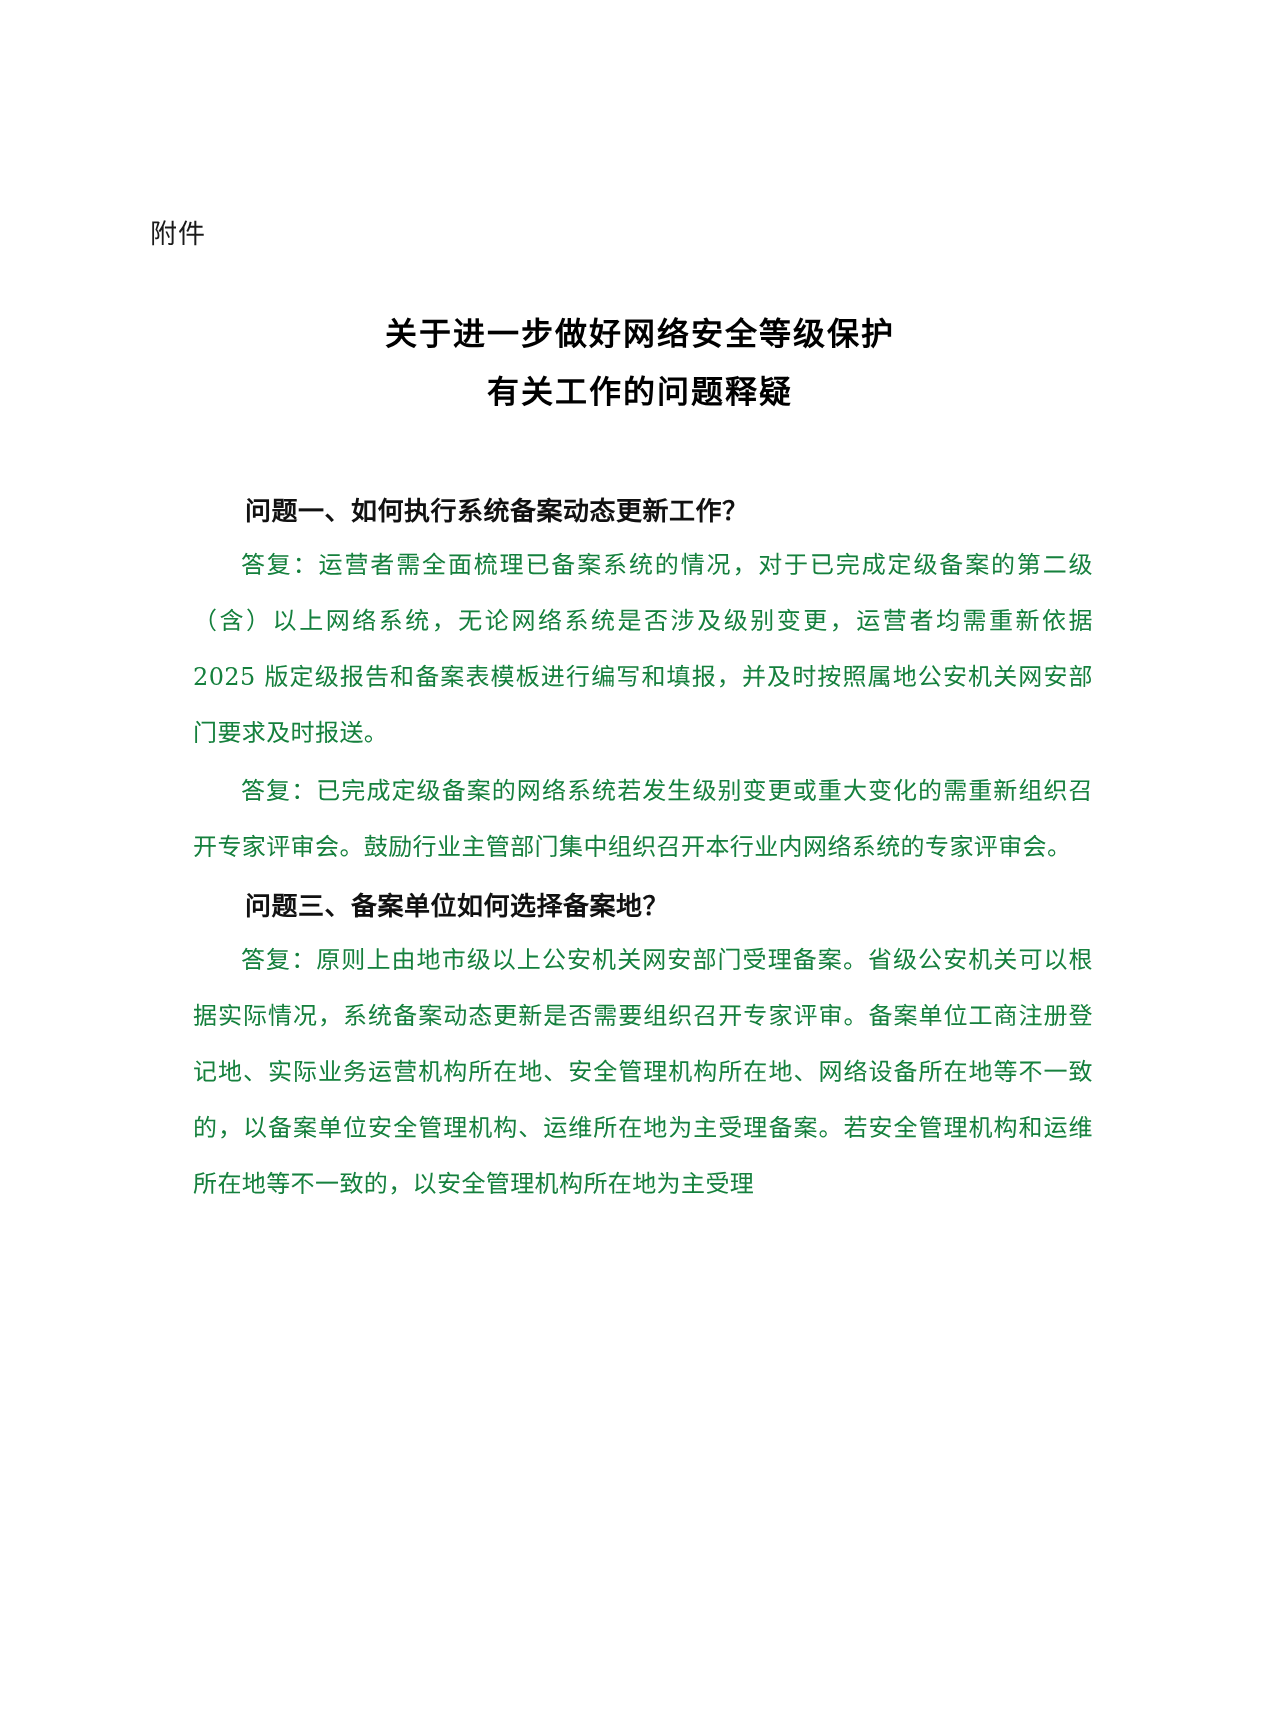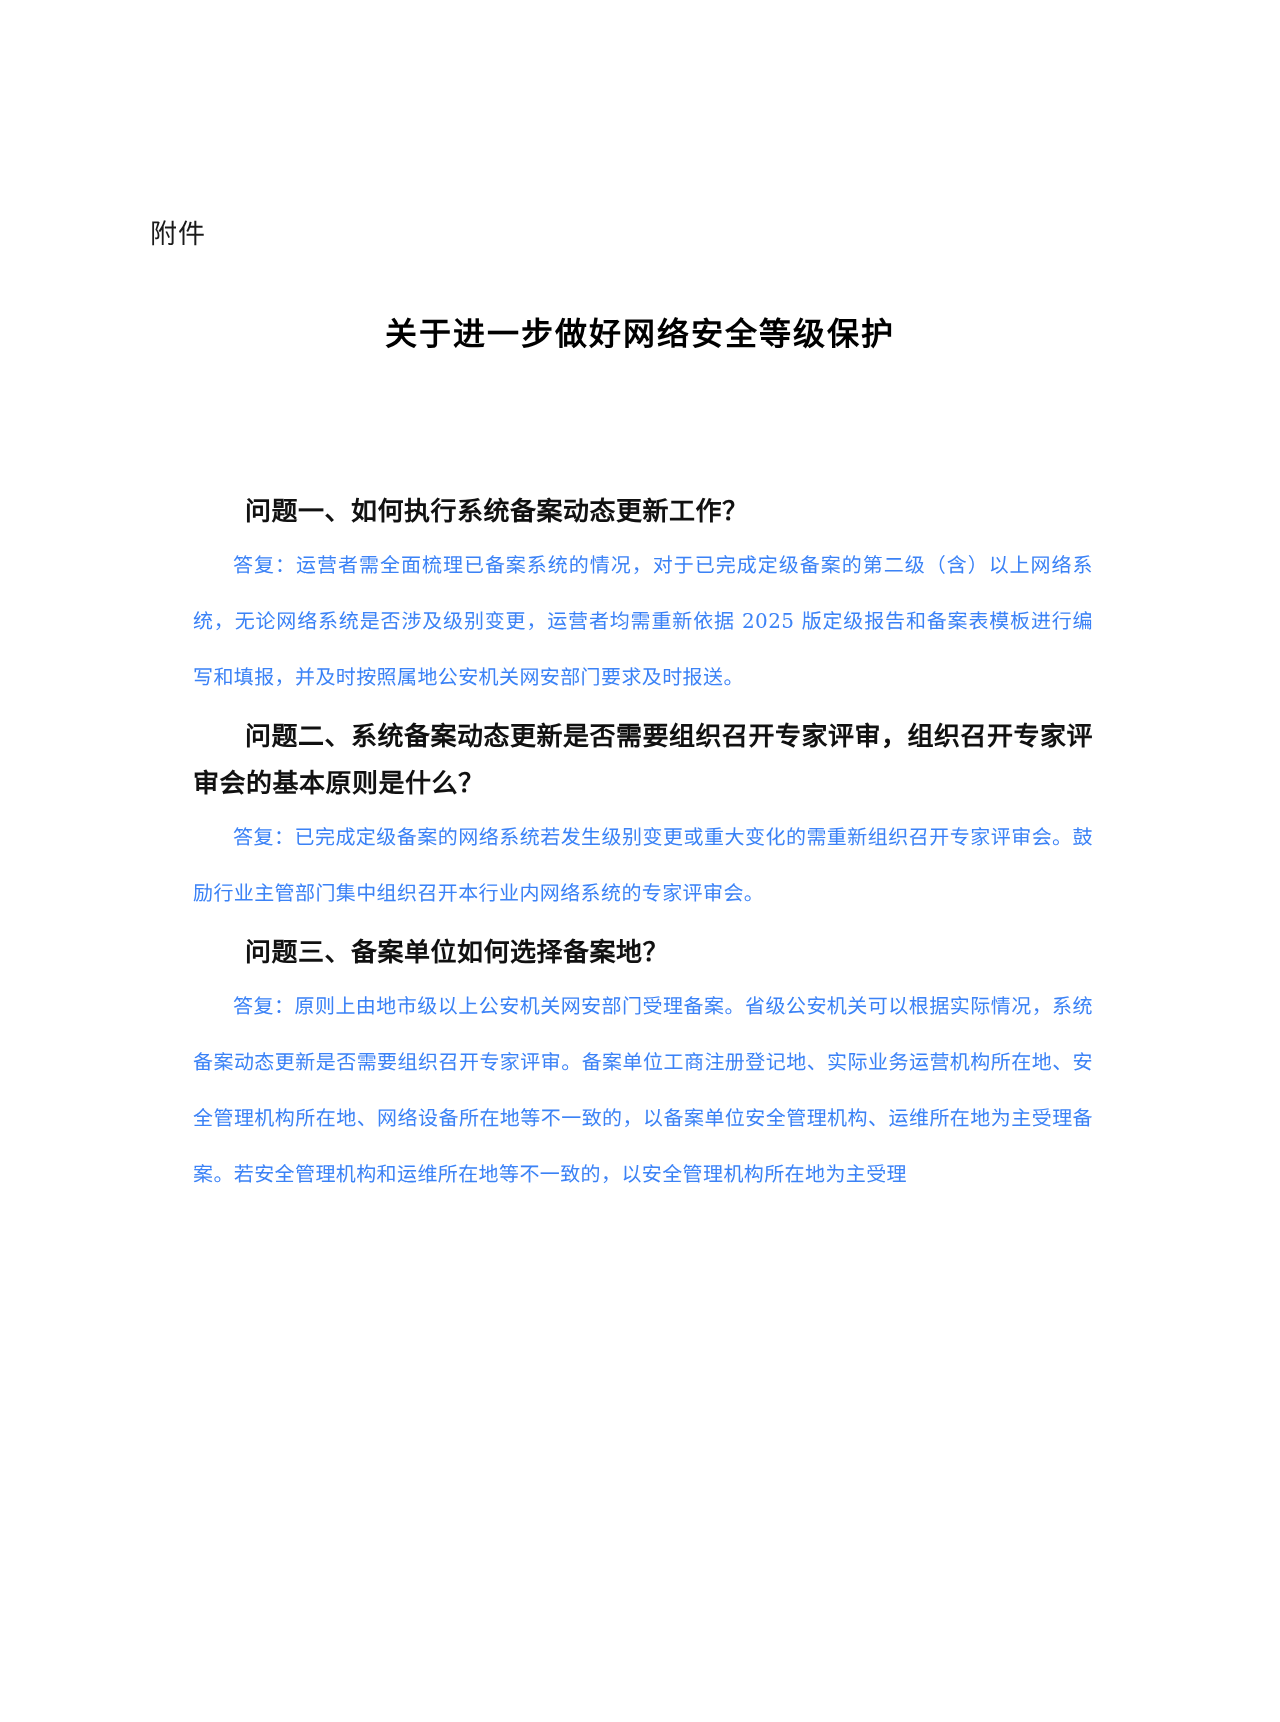--- a/index.html
+++ b/index.html
@@ -59,46 +59,46 @@
     line-height: 47px;
     letter-spacing: 0.5px;
     text-indent: 2em;
     margin: 8px 0 2px 0;
     color: #111111;
     text-align: justify;
     text-justify: inter-ideograph;
   }
   .answer {
     font-family: "DejaVu Serif", "Liberation Serif", serif;
-    font-size: 20px;
+    font-size: 24px;
     line-height: 56px;
     letter-spacing: 0.4px;
     text-indent: 2em;
     margin: 0 0 2px 0;
-    color: #3b82f6;
+    color: #15803d;
     text-align: justify;
     text-justify: inter-ideograph;
   }
 </style>
 </head>
 <body>
 
 <div class="page">
 
   <div class="attachment-label">附件</div>
 
   <div class="doc-title">
     <div>关于进一步做好网络安全等级保护</div>
+    <div>有关工作的问题释疑</div>
   </div>
 
   <div class="body-block">
 
     <p class="q-heading">问题一、如何执行系统备案动态更新工作？</p>
     <p class="answer">答复：运营者需全面梳理已备案系统的情况，对于已完成定级备案的第二级（含）以上网络系统，无论网络系统是否涉及级别变更，运营者均需重新依据 2025 版定级报告和备案表模板进行编写和填报，并及时按照属地公安机关网安部门要求及时报送。</p>
 
-    <p class="q-heading">问题二、系统备案动态更新是否需要组织召开专家评审，组织召开专家评审会的基本原则是什么？</p>
     <p class="answer">答复：已完成定级备案的网络系统若发生级别变更或重大变化的需重新组织召开专家评审会。鼓励行业主管部门集中组织召开本行业内网络系统的专家评审会。</p>
 
     <p class="q-heading">问题三、备案单位如何选择备案地？</p>
     <p class="answer">答复：原则上由地市级以上公安机关网安部门受理备案。省级公安机关可以根据实际情况，系统备案动态更新是否需要组织召开专家评审。备案单位工商注册登记地、实际业务运营机构所在地、安全管理机构所在地、网络设备所在地等不一致的，以备案单位安全管理机构、运维所在地为主受理备案。若安全管理机构和运维所在地等不一致的，以安全管理机构所在地为主受理</p>
 
   </div>
 </div>
 
 </body></html>

